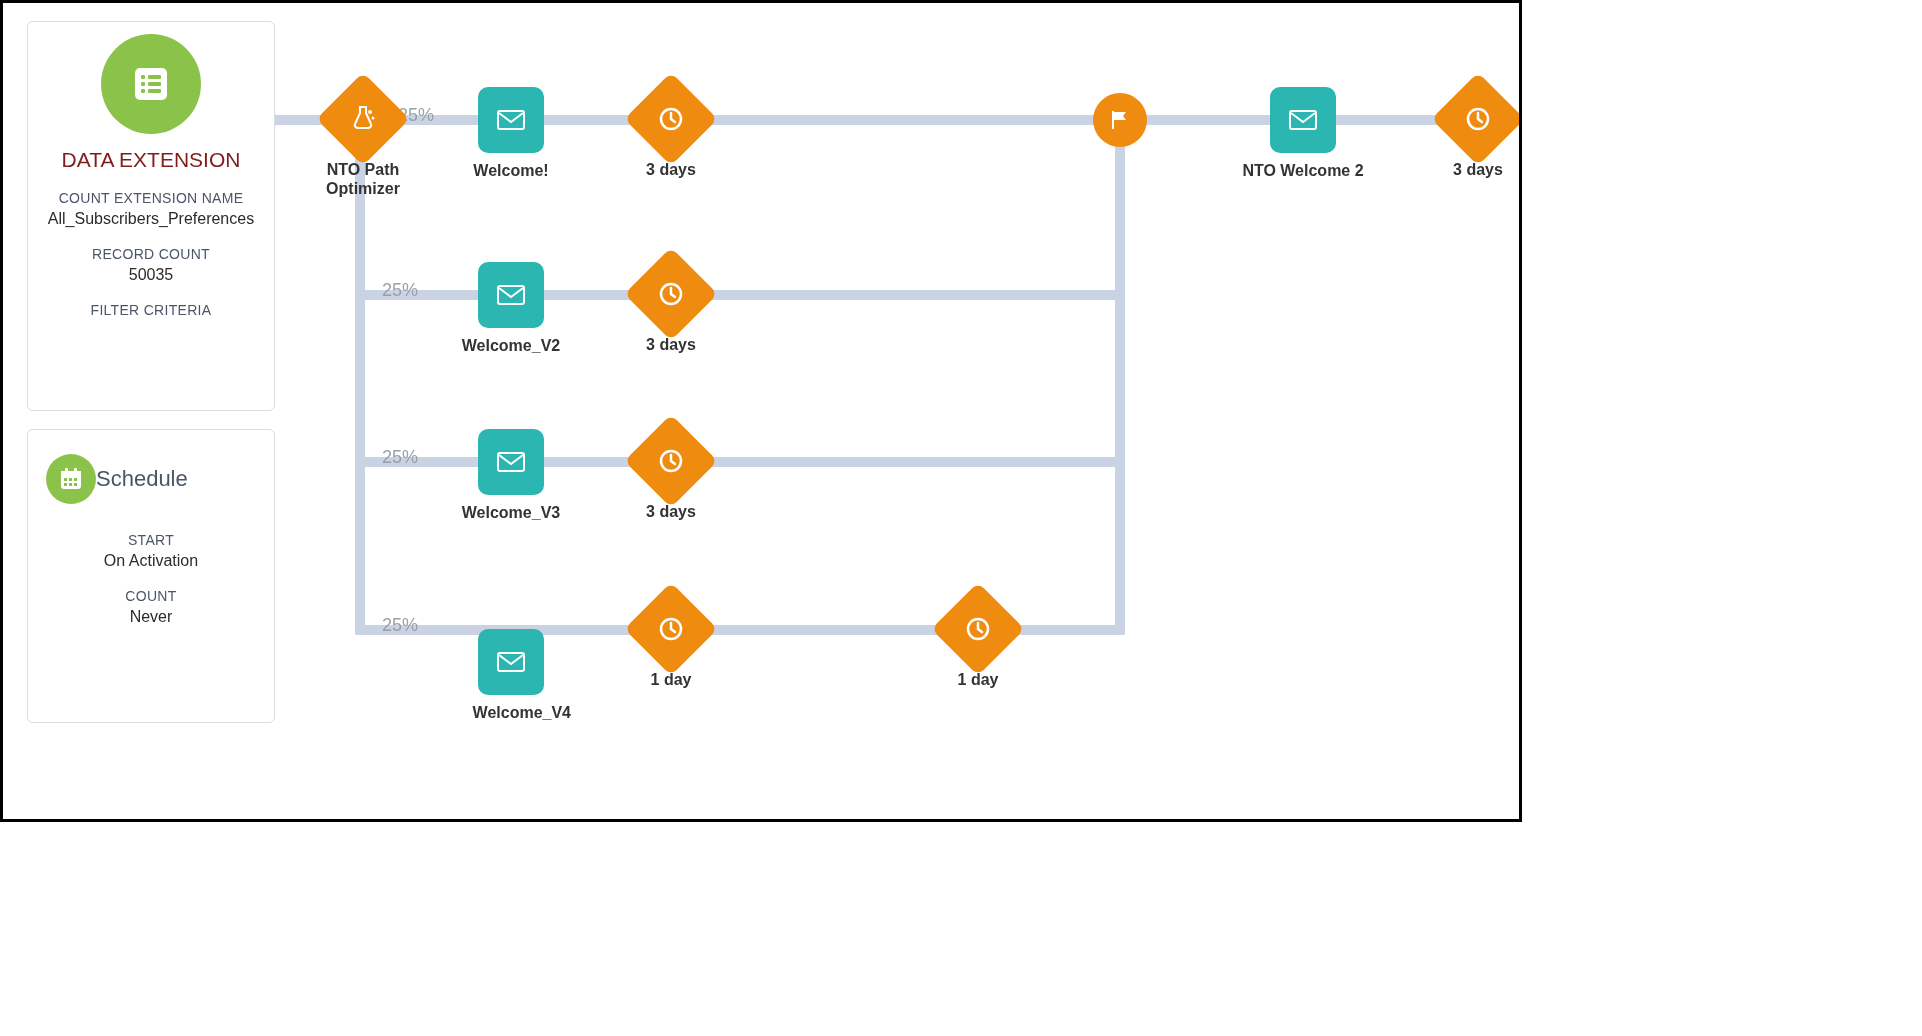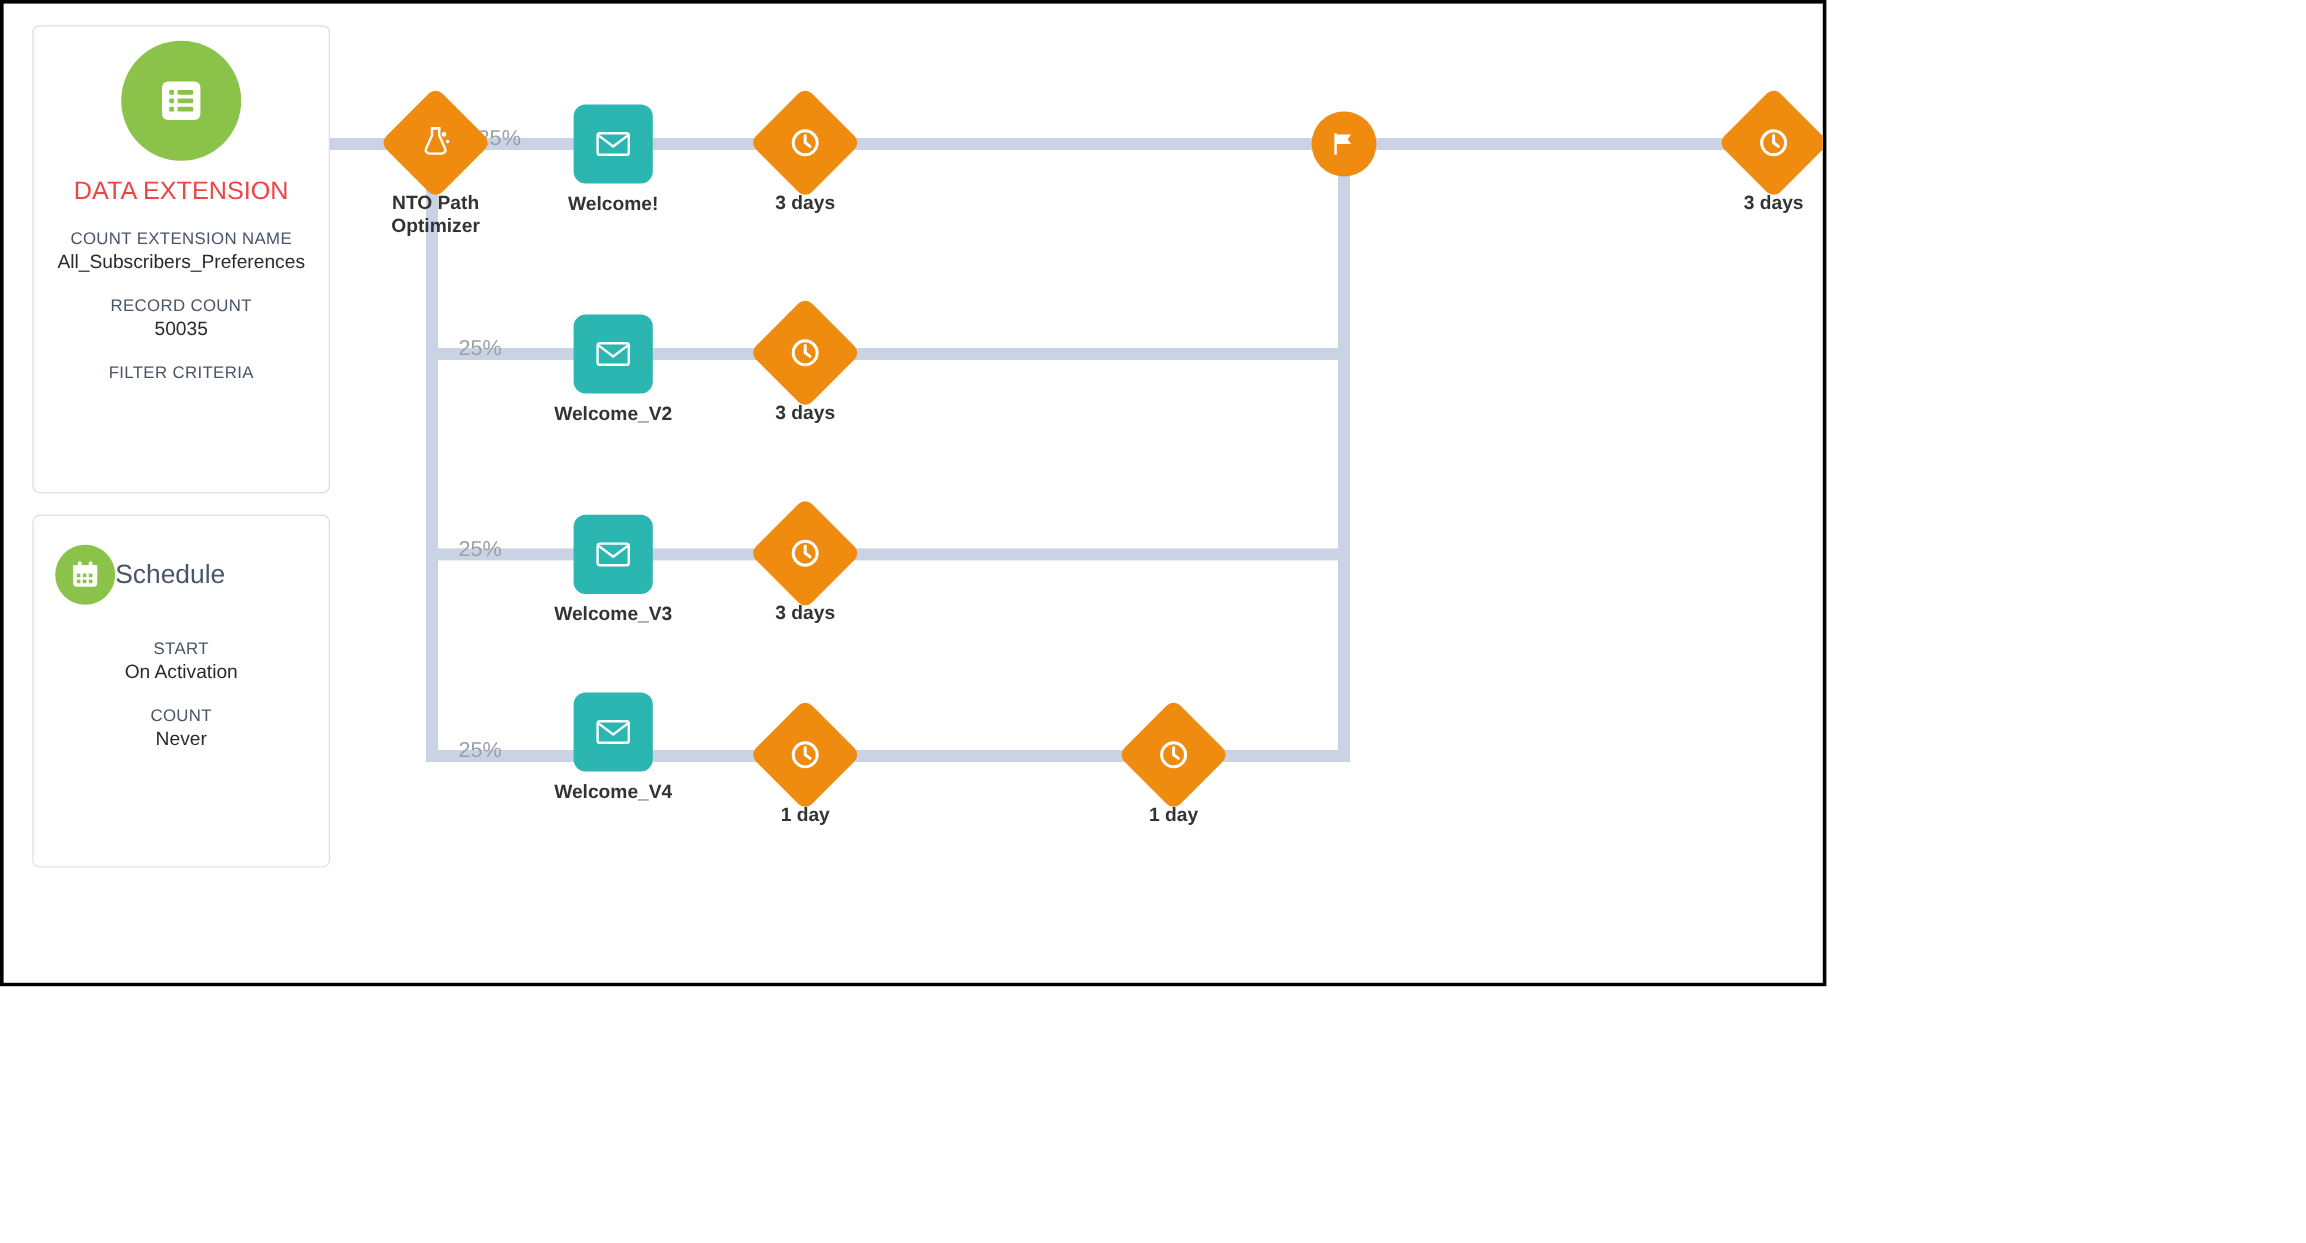--- a/index.html
+++ b/index.html
@@ -1,21 +1,21 @@
 <!DOCTYPE html>
 <html><head>
 <meta charset="utf-8">
 <style>
 * { box-sizing: border-box; margin: 0; padding: 0; }
 body { font-family: -apple-system, BlinkMacSystemFont, "Segoe UI", Arial, sans-serif; background: #fff; }
 .frame { border: 3px solid #000; width: 1522px; height: 822px; position: relative; overflow: hidden; }
 .card { position: absolute; background: #fff; border: 1px solid #d8dde6; border-radius: 6px; }
 .card-de { left: 24px; top: 18px; width: 248px; height: 390px; text-align: center; padding-top: 12px; }
 .big-circle { width: 100px; height: 100px; border-radius: 50%; background: #8bc34a; margin: 0 auto; display: flex; align-items: center; justify-content: center; }
-.card-title { color: #ef4444; font-size: 21px; margin-top: 14px; }
+.card-title { color: #7f1d1d; font-size: 21px; margin-top: 14px; }
 .field-label { color: #4a5568; font-size: 14px; margin-top: 18px; letter-spacing: 0.3px; }
 .field-value { color: #2b2b2b; font-size: 16px; margin-top: 4px; }
 .card-sch { left: 24px; top: 426px; width: 248px; height: 294px; padding: 24px 18px; }
 .sch-head { display: flex; align-items: center; gap: 0; }
 .small-circle { width: 50px; height: 50px; border-radius: 50%; background: #8bc34a; display: flex; align-items: center; justify-content: center; }
 .sch-title { color: #4a5568; font-size: 22px; }
 .sch-fields { text-align: center; margin-top: 28px; }
 .sch-fields .field-label { }
 .node { position: absolute; text-align: center; width: 120px; }
 .node-label { color: #333; font-size: 16px; font-weight: 600; margin-top: 8px; line-height: 1.2; }
@@ -163,21 +163,21 @@
   <div class="node" style="left:608px; top:425px;">
     <div class="diamond">
         <svg width="28" height="28" viewBox="0 0 28 28">
           <circle cx="14" cy="14" r="10" fill="none" stroke="#fff" stroke-width="2.5"></circle>
           <path d="M14 8v6l4 3" stroke="#fff" stroke-width="2.5" fill="none" stroke-linecap="round"></path>
         </svg>
       </div>
     <div class="node-label">3 days</div>
   </div>
 
-  <div class="node" style="left:448px; top:574px;">
+  <div class="node" style="left:448px; top:626px;text-align:right;">
     <div class="rsquare">
         <svg width="34" height="34" viewBox="0 0 34 34">
           <rect x="4" y="8" width="26" height="18" rx="2" fill="none" stroke="#fff" stroke-width="2"></rect>
           <path d="M5 10l12 9 12-9" fill="none" stroke="#fff" stroke-width="2"></path>
         </svg>
       </div>
     <div class="node-label">Welcome_V4</div>
   </div>
   <div class="node" style="left:608px; top:593px;">
     <div class="diamond">
@@ -200,20 +200,29 @@
 
   <div class="node" style="left:1090px; top:90px; width:54px;">
     <div class="ocircle">
         <svg width="24" height="24" viewBox="0 0 24 24">
           <path d="M5 3v18" stroke="#fff" stroke-width="2"></path>
           <path d="M5 4h13l-3 4 3 4H5" fill="#fff"></path>
         </svg>
       </div>
   </div>
 
+  <div class="node" style="left:1225px; top:84px; width:150px;">
+    <div class="rsquare">
+        <svg width="34" height="34" viewBox="0 0 34 34">
+          <rect x="4" y="8" width="26" height="18" rx="2" fill="none" stroke="#fff" stroke-width="2"></rect>
+          <path d="M5 10l12 9 12-9" fill="none" stroke="#fff" stroke-width="2"></path>
+        </svg>
+      </div>
+    <div class="node-label">NTO Welcome 2</div>
+  </div>
   <div class="node" style="left:1415px; top:83px;">
     <div class="diamond">
         <svg width="28" height="28" viewBox="0 0 28 28">
           <circle cx="14" cy="14" r="10" fill="none" stroke="#fff" stroke-width="2.5"></circle>
           <path d="M14 8v6l4 3" stroke="#fff" stroke-width="2.5" fill="none" stroke-linecap="round"></path>
         </svg>
       </div>
     <div class="node-label">3 days</div>
   </div>
 

